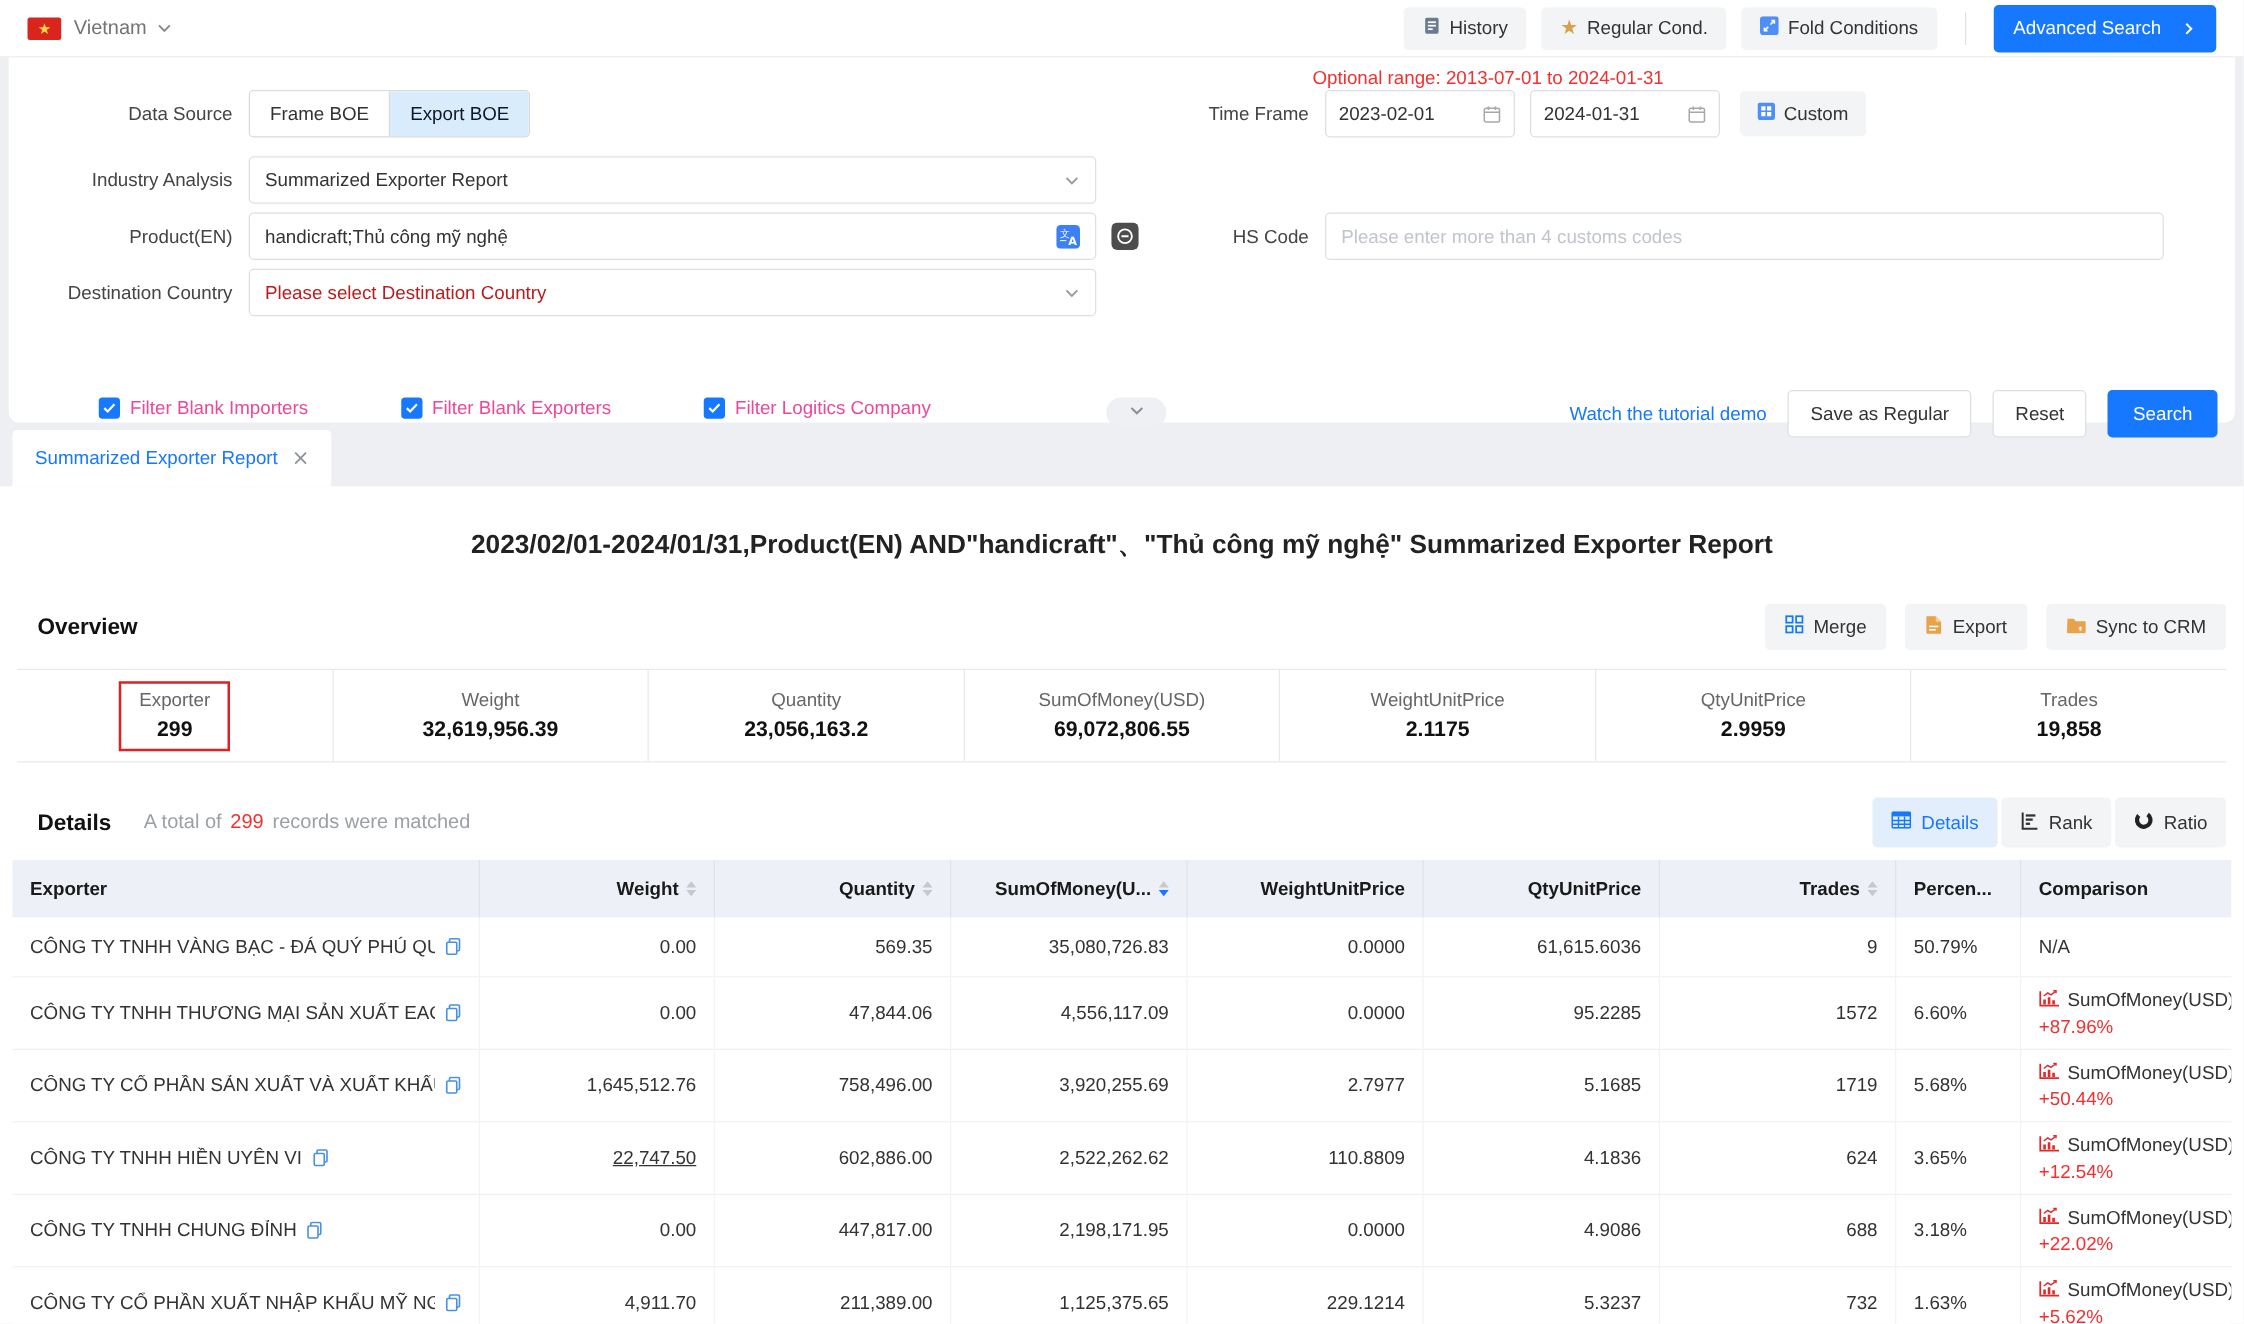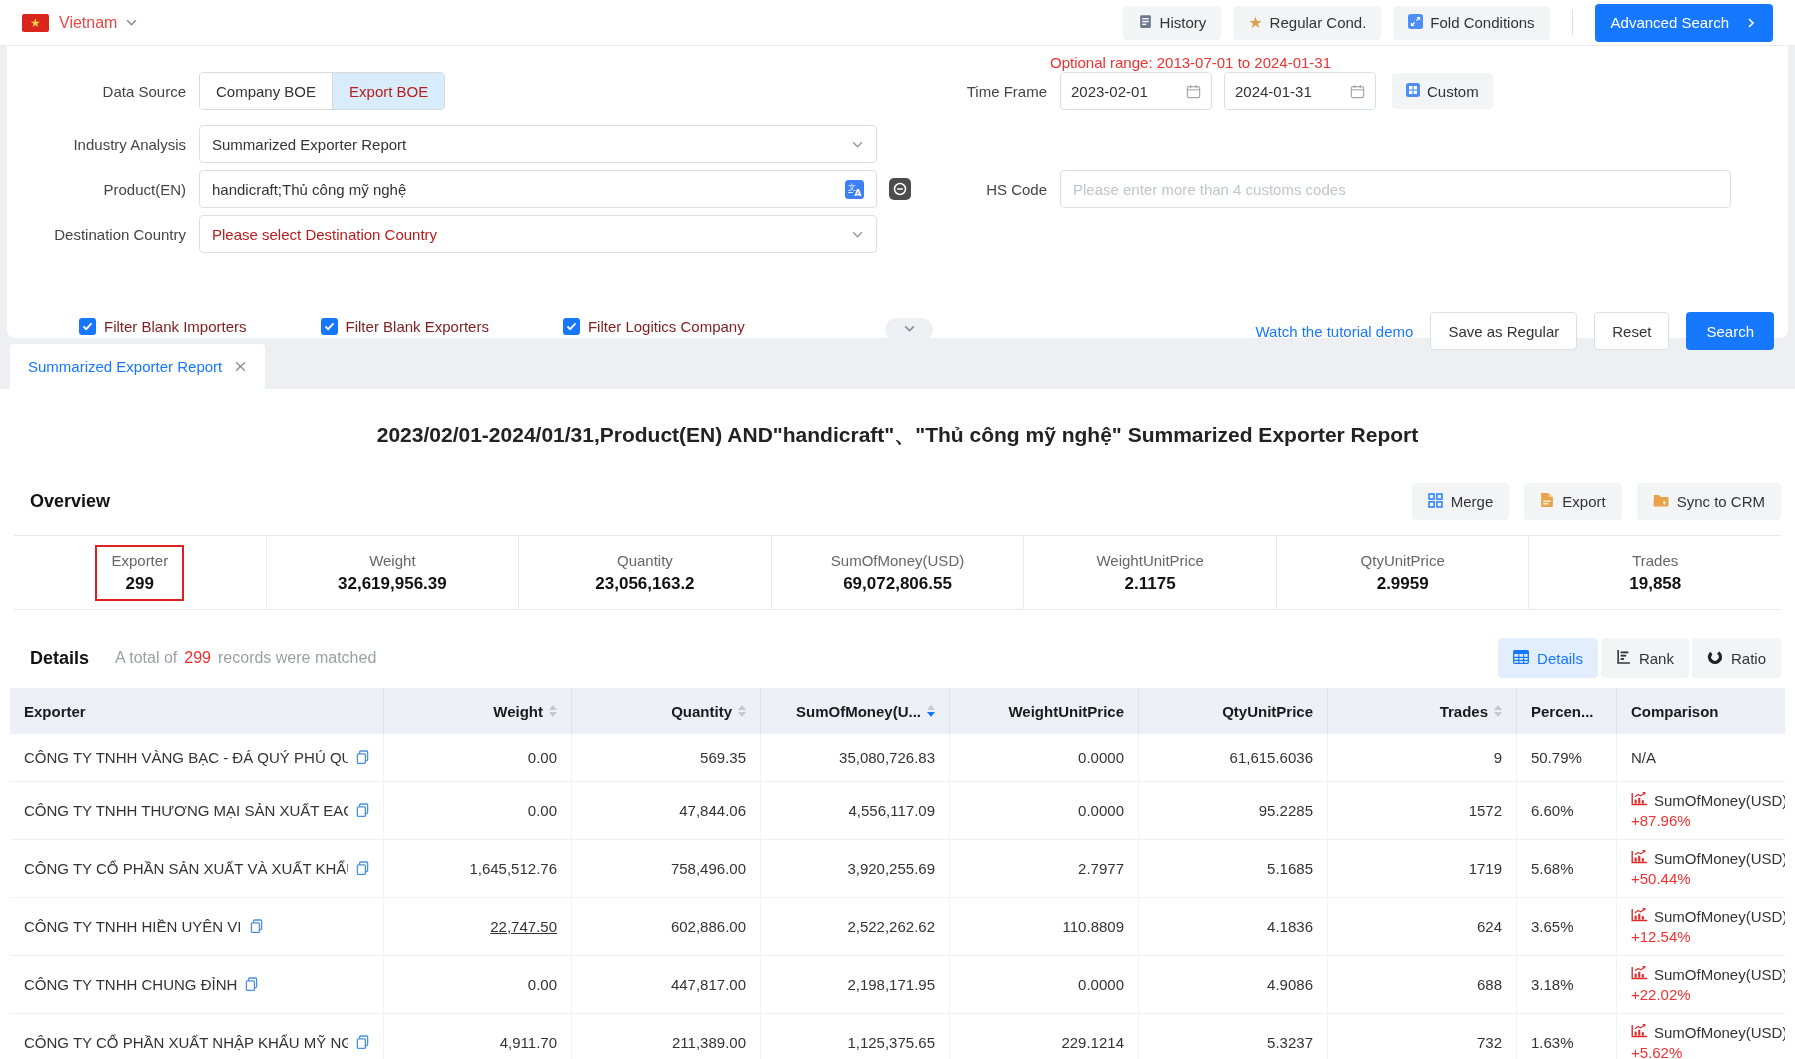--- a/index.html
+++ b/index.html
@@ -4,46 +4,46 @@
 <style>
   * { box-sizing: border-box; margin: 0; padding: 0; }
   html,body { width:1795px; height:1059px; overflow:hidden; }
   body {
     font-family: "Liberation Sans", "DejaVu Sans", sans-serif;
     font-size: 15px; color:#333; background:#edeff3; position:relative;
   }
   
   .topbar { height:46px; background:#fff; display:flex; align-items:center; padding:0 22px; border-bottom:1px solid #ececec; }
   .flag { width:27px; height:18px; background:#da251d; border-radius:2px; color:#ffd24a; font-size:12px; display:flex; align-items:center; justify-content:center; }
-  .country-name { margin-left:10px; font-size:16px; color:#ef4444; }
+  .country-name { margin-left:10px; font-size:16px; color:#737373; }
   .tb-spacer { flex:1; }
   .tb-btn { height:34px; background:#f3f4f6; border:none; border-radius:4px; padding:0 15px; display:flex; align-items:center; gap:7px; font-size:15px; color:#333; margin-left:12px; cursor:pointer; font-family:inherit; }
   .tb-divider { width:1px; height:26px; background:#e0e0e0; margin:0 10px 0 22px; }
   .adv-btn { height:38px; background:#1677ff; color:#fff; border:none; border-radius:4px; padding:0 16px; display:flex; align-items:center; gap:16px; font-size:15px; margin-left:12px; cursor:pointer; font-family:inherit; }
   .chev { display:inline-flex; }
   
   .panel { position:relative; margin:0 7px; background:#fff; border-radius:0 0 8px 8px; height:292px; padding:0 24px; }
   .frow { position:absolute; display:flex; align-items:center; }
   .flabel { width:155px; text-align:right; margin-right:13px; color:#444; font-size:15px; }
   .seg { display:flex; border:1px solid #d9d9d9; border-radius:4px; overflow:hidden; }
   .seg-item { height:36px; padding:0 16px; display:flex; align-items:center; background:#fff; font-size:15px; color:#333; cursor:pointer; }
-  .seg-item.active { background:#d9ecfb; color:#b91c1c; }
+  .seg-item.active { background:#d9ecfb; color:#0f172a; }
   .seg-item:first-child { border-right:1px solid #d9d9d9; }
   .input, .select { height:38px; border:1px solid #dcdfe6; border-radius:4px; background:#fff; display:flex; align-items:center; padding:0 12px; font-size:15px; color:#333; }
   .w-main { width:678px; }
   .ph { color:#b91c1c; }
   .select .chev { margin-left:auto; }
   input.real { height:38px; border:1px solid #dcdfe6; border-radius:4px; padding:0 12px; font-size:15px; color:#333; font-family:inherit; outline:none; }
   input.real::placeholder { color:#c0c4cc; }
   .opt-range { position:absolute; left:1043px; top:8px; color:#f23030; font-size:15px; }
   .date-box { width:152px; height:38px; border:1px solid #dcdfe6; border-radius:4px; display:flex; align-items:center; padding:0 10px; font-size:15px; color:#333; }
   .date-box .cal { margin-left:auto; display:inline-flex; }
   .custom-btn { height:36px; background:#f3f4f6; border:none; border-radius:4px; padding:0 14px; display:flex; align-items:center; gap:7px; font-size:15px; color:#333; margin-left:16px; cursor:pointer; font-family:inherit; }
   .cb-row { position:absolute; left:24px; top:272px; display:flex; align-items:center; gap:26px; }
-  .cb-item { display:flex; align-items:center; gap:8px; font-size:15px; color:#7f1d1d; cursor:pointer;padding-left:48px; }
+  .cb-item { display:flex; align-items:center; gap:8px; font-size:15px; color:#ec4899; cursor:pointer;padding-left:48px; }
   .cb { width:17px; height:17px; background:#1677ff; border-radius:3px; display:inline-flex; align-items:center; justify-content:center; }
   .expand-btn { position:absolute; left:878px; top:272px; width:48px; height:24px; border-radius:12px; background:#eef0f3; border:none; display:flex; align-items:center; justify-content:center; cursor:pointer; }
   .actions { position:absolute; right:14px; top:266px; display:flex; align-items:center; gap:17px; }
   .link { color:#1677ff; font-size:15px; cursor:pointer; text-decoration:none; }
   .ghost-btn { height:38px; background:#fff; border:1px solid #dcdfe6; border-radius:4px; padding:0 17px; font-size:15px; color:#333; cursor:pointer; font-family:inherit; }
   .primary-btn { height:38px; background:#1677ff; border:none; border-radius:4px; padding:0 20px; font-size:15px; color:#fff; cursor:pointer; font-family:inherit; }
   
   .tab-bar { height:51px; padding-left:10px; display:flex; align-items:flex-end; }
   .tab { height:45px; min-width:232px; background:#fff; border-radius:4px 4px 0 0; display:flex; align-items:center; justify-content:center; gap:12px; color:#1677ff; font-size:15px; padding:0 18px; cursor:pointer; }
   .tab-close { display:inline-flex; cursor:pointer; }
@@ -129,21 +129,21 @@
         </svg>
       </span>
   </button>
 </div>
 
 <div class="panel">
 
   <div class="frow" style="left:24px; top:26px;">
     <span class="flabel">Data Source</span>
     <div class="seg">
-      <span class="seg-item">Company BOE</span>
+      <span class="seg-item">Frame BOE</span>
       <span class="seg-item active">Export BOE</span>
     </div>
   </div>
 
   <div class="opt-range">Optional range:  2013-07-01 to 2024-01-31</div>
 
   <div class="frow" style="left:958px; top:26px;">
     <span class="flabel" style="width:82px">Time Frame</span>
     <div class="date-box">
       <span>2023-02-01</span>

